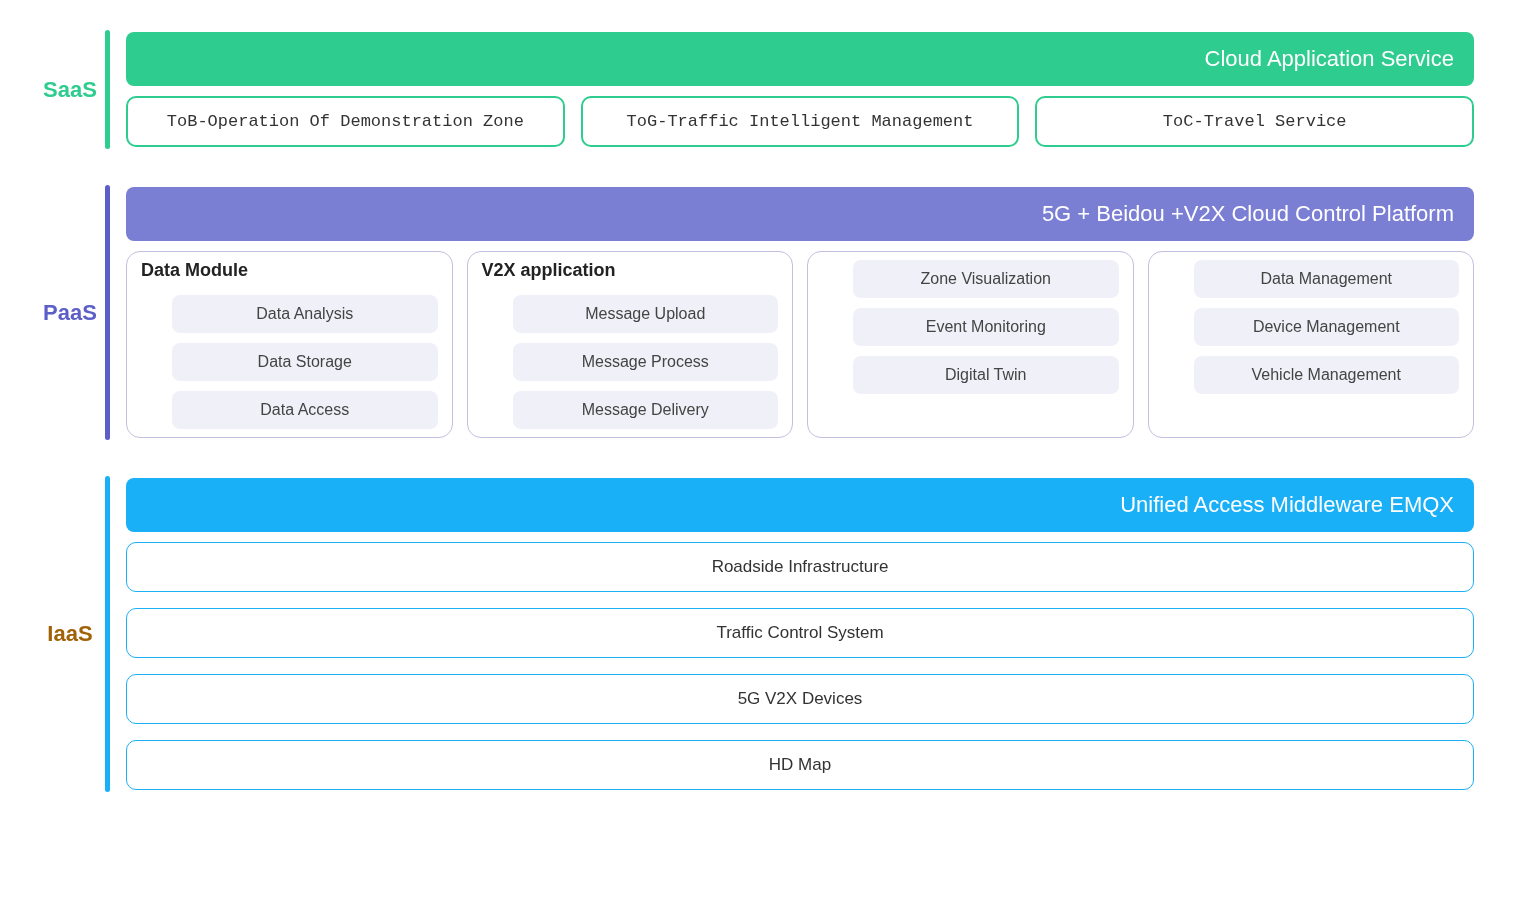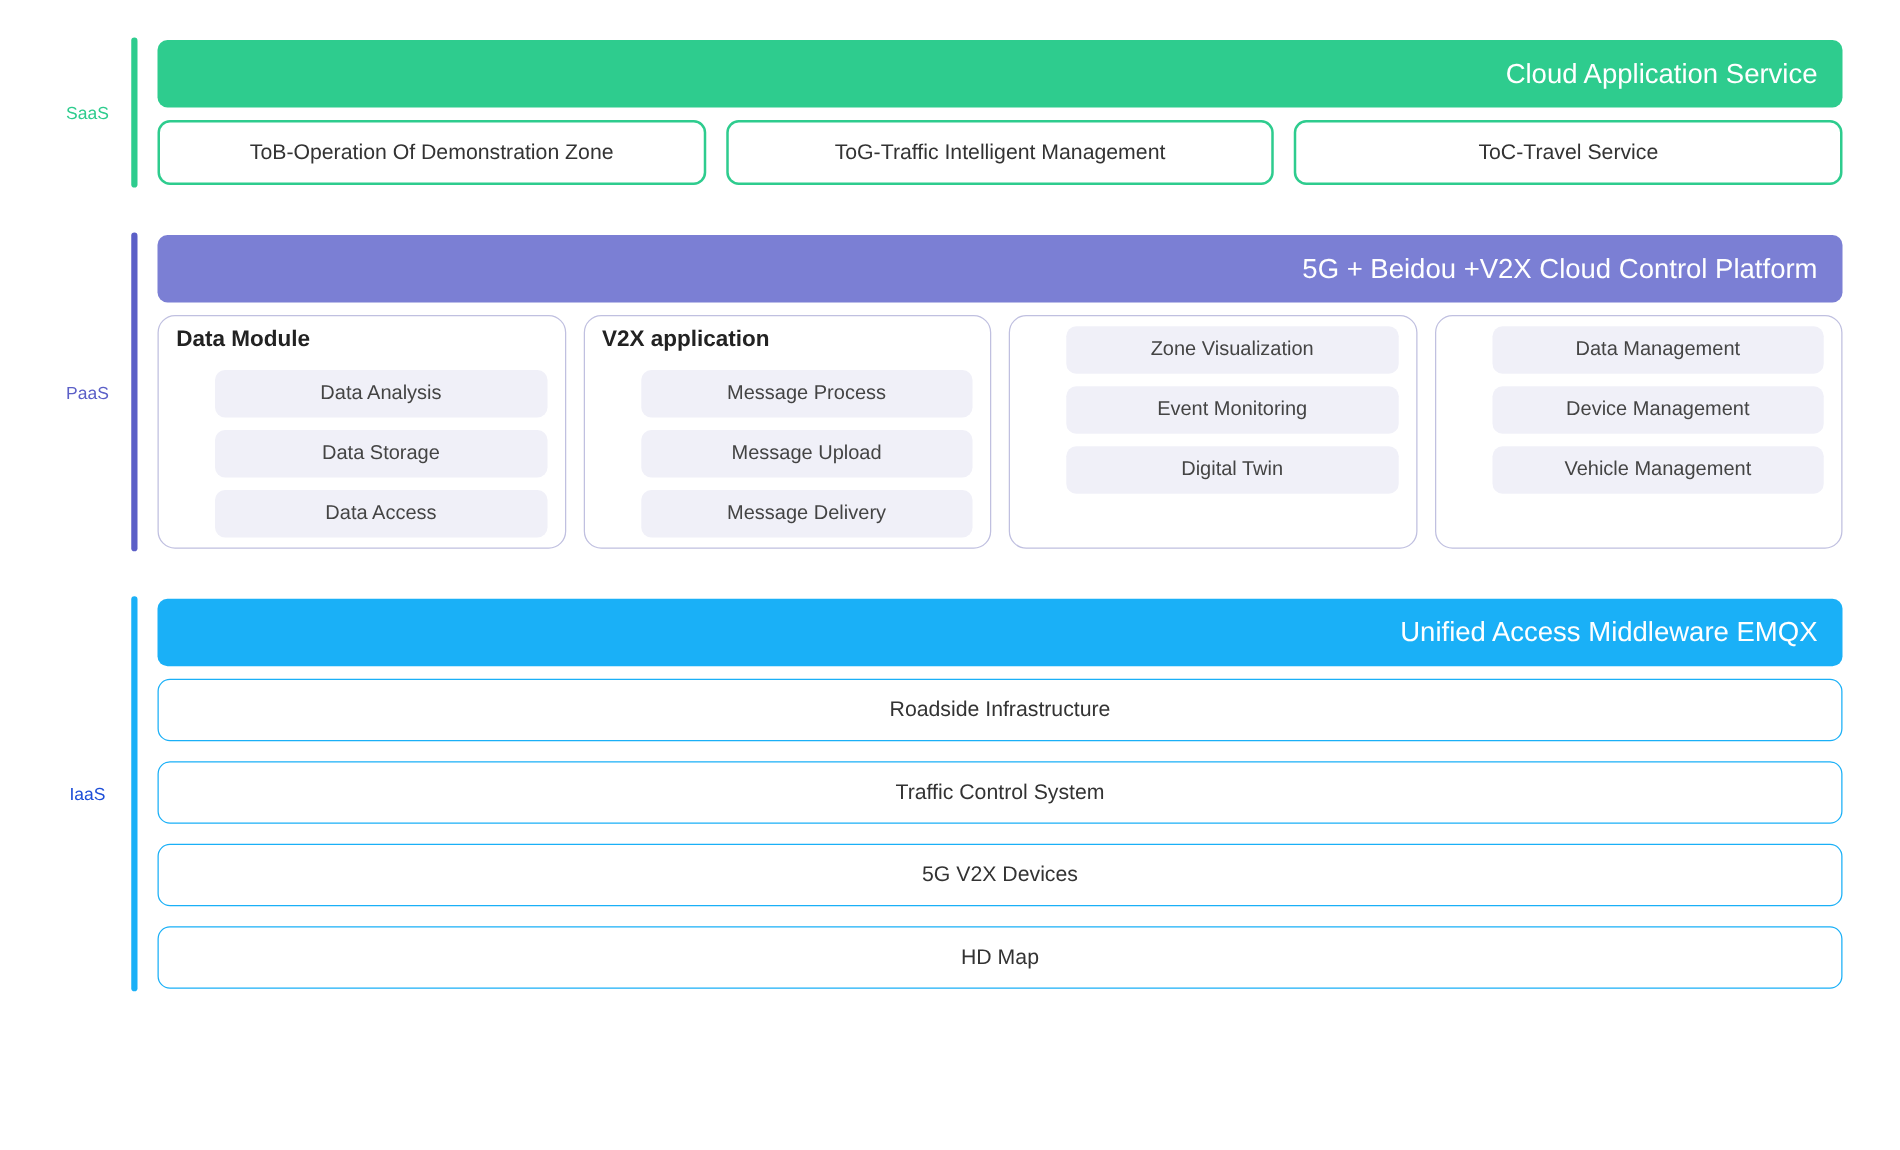--- a/index.html
+++ b/index.html
@@ -34,22 +34,22 @@
     .layer-label {
       width: 80px;
       display: flex;
       flex-direction: column;
       align-items: center;
       justify-content: center;
       position: relative;
       flex-shrink: 0;
     }
     .layer-label-text {
-      font-size: 14px;
-      font-weight: normal;
+      font-size: 22px;
+      font-weight: bold;
     }
     .layer-label-bar {
       position: absolute;
       right: 0;
       top: 10px;
       bottom: 10px;
       width: 5px;
       border-radius: 3px;
     }
 
@@ -83,20 +83,21 @@
     }
     .saas-card {
       flex: 1;
       border: 2px solid #2ecc8e;
       border-radius: 10px;
       padding: 14px 20px;
       text-align: center;
       font-size: 17px;
       color: #333;
       background: #fff;
+      font-family: Liberation Mono, monospace;
     }
 
     
     .paas-label-text { color: #5b5fc7; }
     .paas-bar { background: #5b5fc7; }
     .paas-banner { background: #7b7fd4; }
     .paas-modules-row {
       display: flex;
       flex-direction: row;
       gap: 14px;
@@ -121,21 +122,21 @@
       background: #f0f0f8;
       border-radius: 8px;
       padding: 10px 14px;
       font-size: 16px;
       color: #444;
       text-align: center;
       margin-left: 31px;
     }
 
     
-    .iaas-label-text { color: #1d4ed8; text-align: right; }
+    .iaas-label-text { color: #a16207; text-align: right; }
     .iaas-bar { background: #1ab0f7; }
     .iaas-banner { background: #1ab0f7; }
     .iaas-cards-row {
       display: flex;
       flex-direction: column;
       gap: 16px;
     }
     .iaas-card {
       flex: 1;
       border: 1.5px solid #1ab0f7;
@@ -183,22 +184,22 @@
 
         <div class="paas-module">
           <div class="paas-module-title">Data Module</div>
           <div class="paas-sub-item">Data Analysis</div>
           <div class="paas-sub-item">Data Storage</div>
           <div class="paas-sub-item">Data Access</div>
         </div>
 
         <div class="paas-module">
           <div class="paas-module-title">V2X application</div>
+          <div class="paas-sub-item">Message Upload</div>
           <div class="paas-sub-item">Message Process</div>
-          <div class="paas-sub-item">Message Upload</div>
           <div class="paas-sub-item">Message Delivery</div>
         </div>
 
         <div class="paas-module">
           <div class="paas-sub-item">Zone Visualization</div>
           <div class="paas-sub-item">Event Monitoring</div>
           <div class="paas-sub-item">Digital Twin</div>
         </div>
 
         <div class="paas-module">

